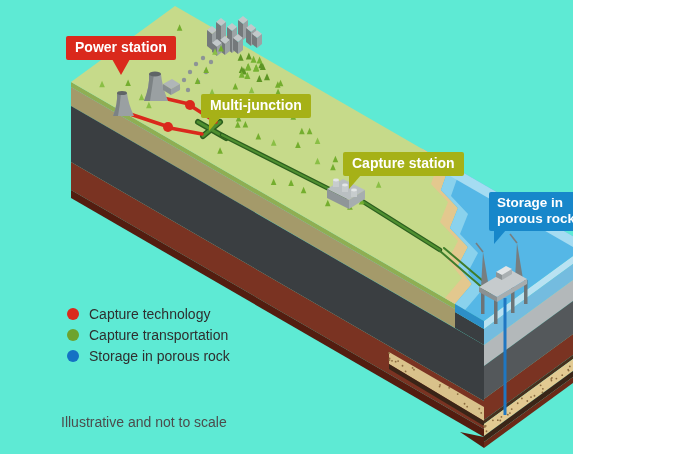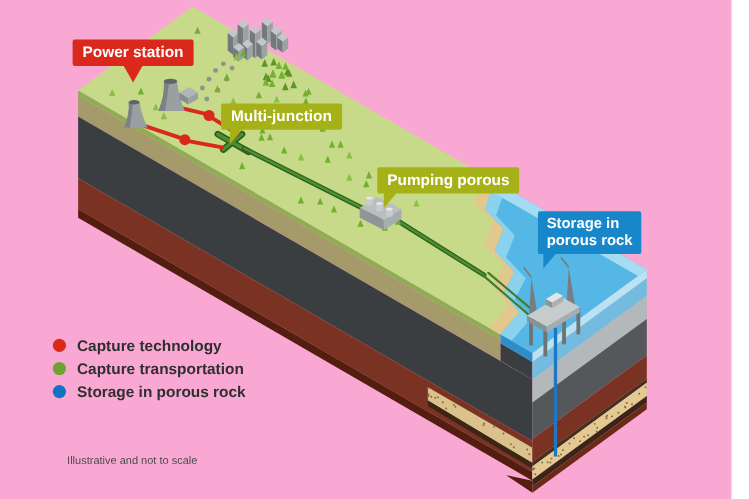--- a/index.html
+++ b/index.html
@@ -1,31 +1,31 @@
 <!DOCTYPE html>
 <html><head>
 <meta charset="utf-8">
 <style>
   html,body{margin:0;padding:0;background:#fff;}
-  .stage{position:relative;width:665px;height:454px;background:#f9a8d4;overflow:hidden;
+  .stage{position:relative;width:573px;height:454px;background:#5eead4;overflow:hidden;
          font-family:"Liberation Sans",sans-serif;}
   .stage svg{position:absolute;left:0;top:0;}
   .callout{position:absolute;color:#fff;font-weight:bold;font-size:14px;line-height:1.18;
            padding:3px 9px 4px;border-radius:2px;white-space:nowrap;z-index:5;}
   .callout .txt{position:relative;z-index:2;}
   .tip{position:absolute;width:0;height:0;bottom:-13px;
        border-top:14px solid #000;border-right:12px solid transparent;}
   .tip-sym{bottom:-15px;border-top:16px solid #000;
            border-left:9px solid transparent;border-right:9px solid transparent;}
   .callout.two-line{white-space:normal;width:78px;font-size:13.5px;padding:3px 8px 4px;}
-  .legend{position:absolute;left:48px;top:303px;z-index:5;font-weight:bold;}
+  .legend{position:absolute;left:67px;top:303px;z-index:5;}
   .legend-row{display:flex;align-items:center;height:21px;}
   .dot{width:12px;height:12px;border-radius:50%;margin-right:10px;flex:0 0 12px;}
   .legend-label{font-size:14px;color:#2f2f2f;}
-  .footnote{position:absolute;left:61px;top:414px;font-size:10px;color:#4c4c4c;z-index:5;}
+  .footnote{position:absolute;left:61px;top:414px;font-size:14px;color:#4c4c4c;z-index:5;}
 </style>
 </head>
 <body>
 
 <div class="stage">
 
 <svg width="681" height="454" viewBox="0 0 681 454">
 
   <g>
     <polygon points="71,82 455,304 455,309 71,87" fill="#8fae53"></polygon>
@@ -286,21 +286,21 @@
 
 <div class="callout" style="left: 66px; top: 36px; background: rgb(218, 41, 28);">
   <span class="txt">Power station</span>
   <i class="tip tip-sym" style="left: 46px; border-top-color: rgb(218, 41, 28);"></i>
 </div>
 <div class="callout" style="left: 201px; top: 94px; background: rgb(166, 177, 23); text-align: right;">
   <span class="txt">Multi-junction</span>
   <i class="tip" style="left: 8px; border-top-color: rgb(166, 177, 23);"></i>
 </div>
 <div class="callout" style="left: 343px; top: 152px; background: rgb(166, 177, 23);">
-  <span class="txt">Pumping porous</span>
+  <span class="txt">Capture station</span>
   <i class="tip" style="left: 6px; border-top-color: rgb(166, 177, 23);"></i>
 </div>
 <div class="callout two-line" style="left: 489px; top: 192px; background: rgb(23, 135, 202);">
   <span class="txt">Storage in porous rock</span>
   <i class="tip" style="left: 5px; border-top-color: rgb(23, 135, 202);"></i>
 </div>
 
 <div class="legend">
   <div class="legend-row">
     <span class="dot" style="background: rgb(218, 41, 28);"></span>

